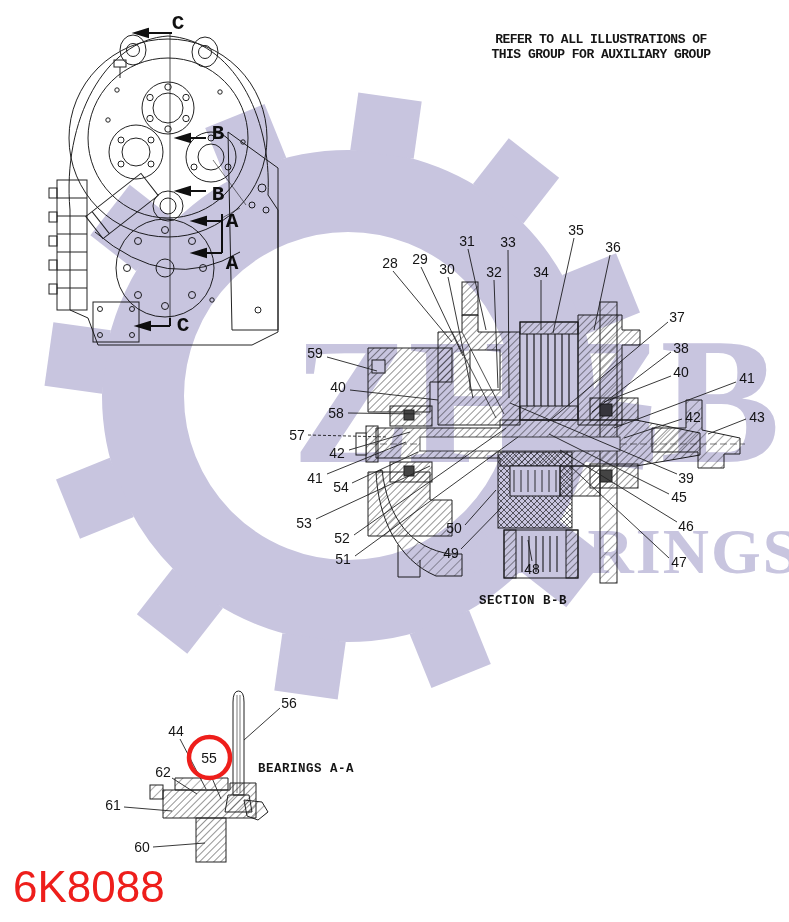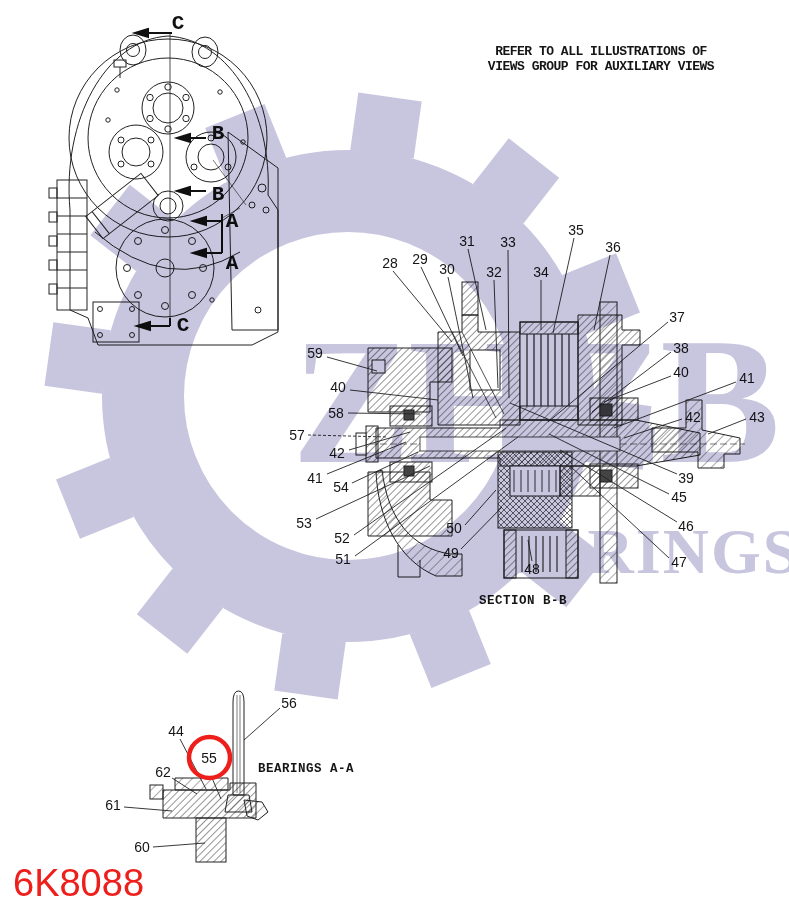--- a/index.html
+++ b/index.html
@@ -1,39 +1,39 @@
 <!DOCTYPE html>
 <html><head>
 <meta charset="utf-8">
 <style>
   html,body{margin:0;padding:0;background:#ffffff;}
   #page{position:relative;width:789px;height:922px;background:#ffffff;overflow:hidden;
         font-family:"Liberation Sans",sans-serif;}
   .abs{position:absolute;}
   #header-note{left:448px;top:33px;width:306px;text-align:center;
      font-family:"Liberation Mono",monospace;font-weight:bold;font-size:13px;
-     line-height:14.5px;color:#151515;letter-spacing:-0.5px;white-space:pre;margin-top:12px;}
+     line-height:14.5px;color:#151515;letter-spacing:-0.5px;white-space:pre;}
   .section-caption{font-family:"Liberation Mono",monospace;font-weight:bold;
      font-size:12.5px;color:#151515;letter-spacing:0.5px;white-space:nowrap;}
   #caption-bb{left:479px;top:594px;}
   #caption-aa{left:258px;top:762px;}
-  #part-number{left:13px;top:862px;font-size:38px;color:#ee1e1b;
+  #part-number{left:13px;top:862px;font-size:44px;color:#ee1e1b;
      font-family:"Liberation Sans",sans-serif;letter-spacing:0px;}
   #watermark{left:0;top:0;mix-blend-mode:multiply;pointer-events:none;}
   svg text.callout{font-family:"Liberation Sans",sans-serif;font-size:14px;fill:#151515;}
   svg text.marker{font-family:"Liberation Mono",monospace;font-weight:bold;
      font-size:21px;fill:#111111;}
   svg text.wm-big{font-family:"Liberation Serif",serif;font-weight:bold;}
 </style>
 </head>
 <body>
 
 <div id="page">
 
-  <div class="abs" id="header-note"><span>REFER TO ALL ILLUSTRATIONS OF</span><br><span>VIEWS GROUP FOR AUXILIARY VIEWS</span></div>
+  <div class="abs" id="header-note"><span>REFER TO ALL ILLUSTRATIONS OF</span><br><span>THIS GROUP FOR AUXILIARY GROUP</span></div>
 
   <svg class="abs" style="left:40px;top:5px;" width="250" height="345" viewBox="40 5 250 345">
     <g stroke="#222" fill="none" stroke-width="1">
       <path d="M70,210 C62,120 105,40 168,36 C232,40 272,115 268,195 L278,210 L278,332 L252,345 L98,345 L88,318 L70,310 Z" fill="#ffffff"></path>
       <circle cx="168" cy="138" r="99"></circle>
       <circle cx="168" cy="138" r="80"></circle>
       <ellipse cx="133" cy="50" rx="13" ry="15"></ellipse>
         <circle cx="133" cy="50" r="6.5"></circle>
       <ellipse cx="205" cy="52" rx="13" ry="15"></ellipse>
         <circle cx="205" cy="52" r="6.5"></circle>

